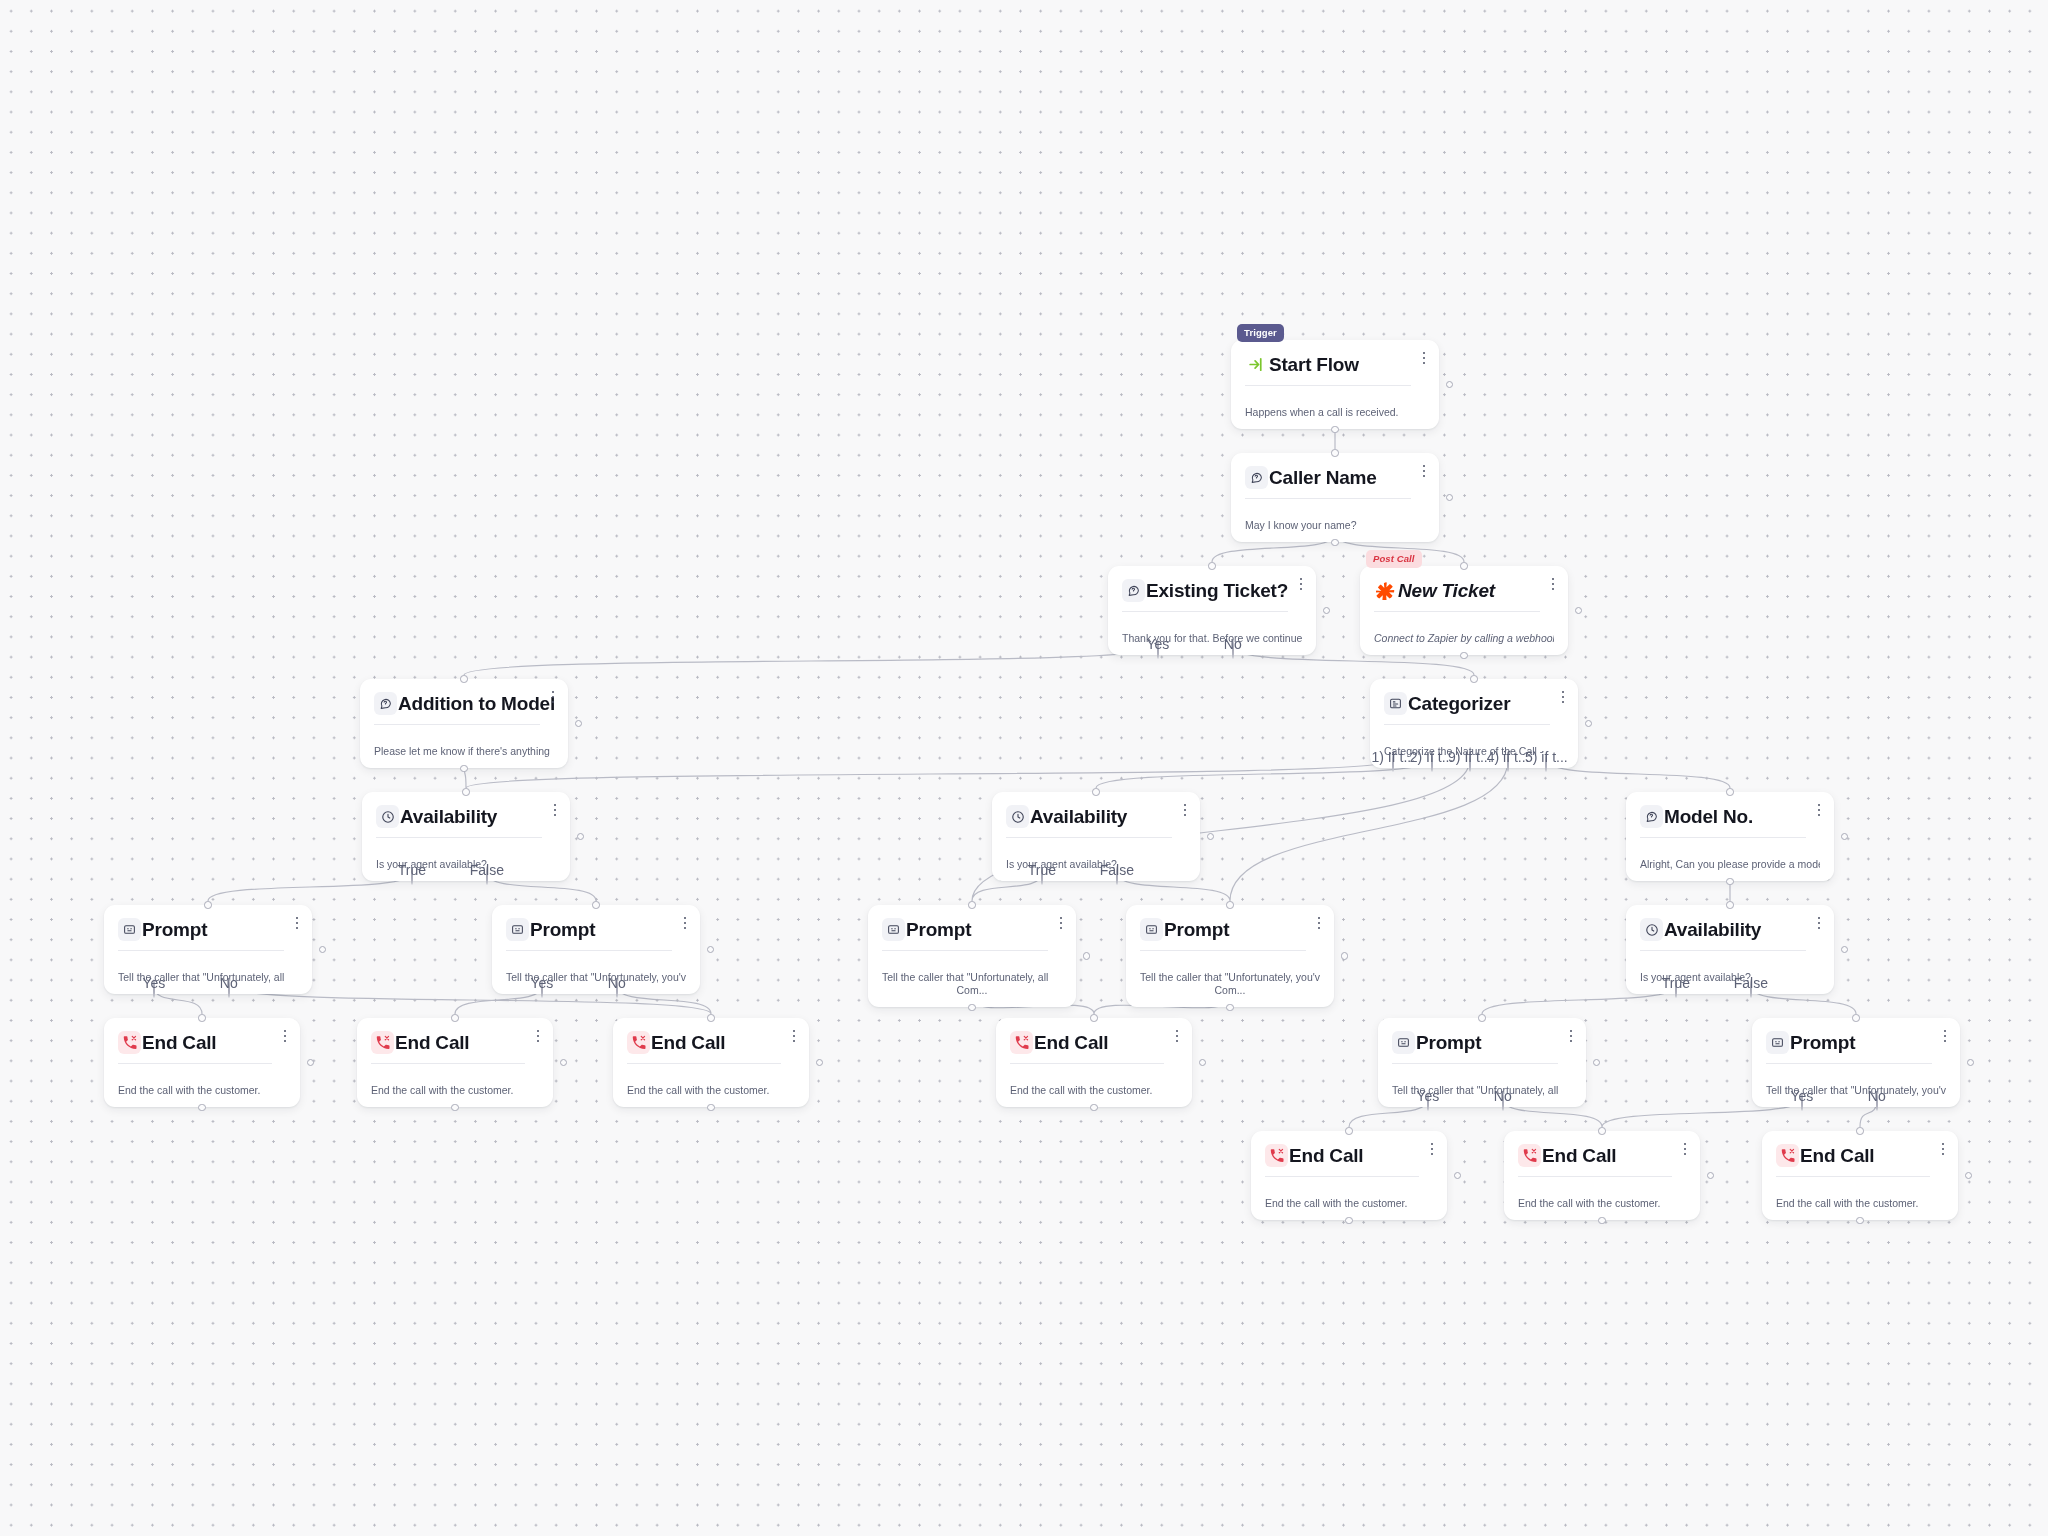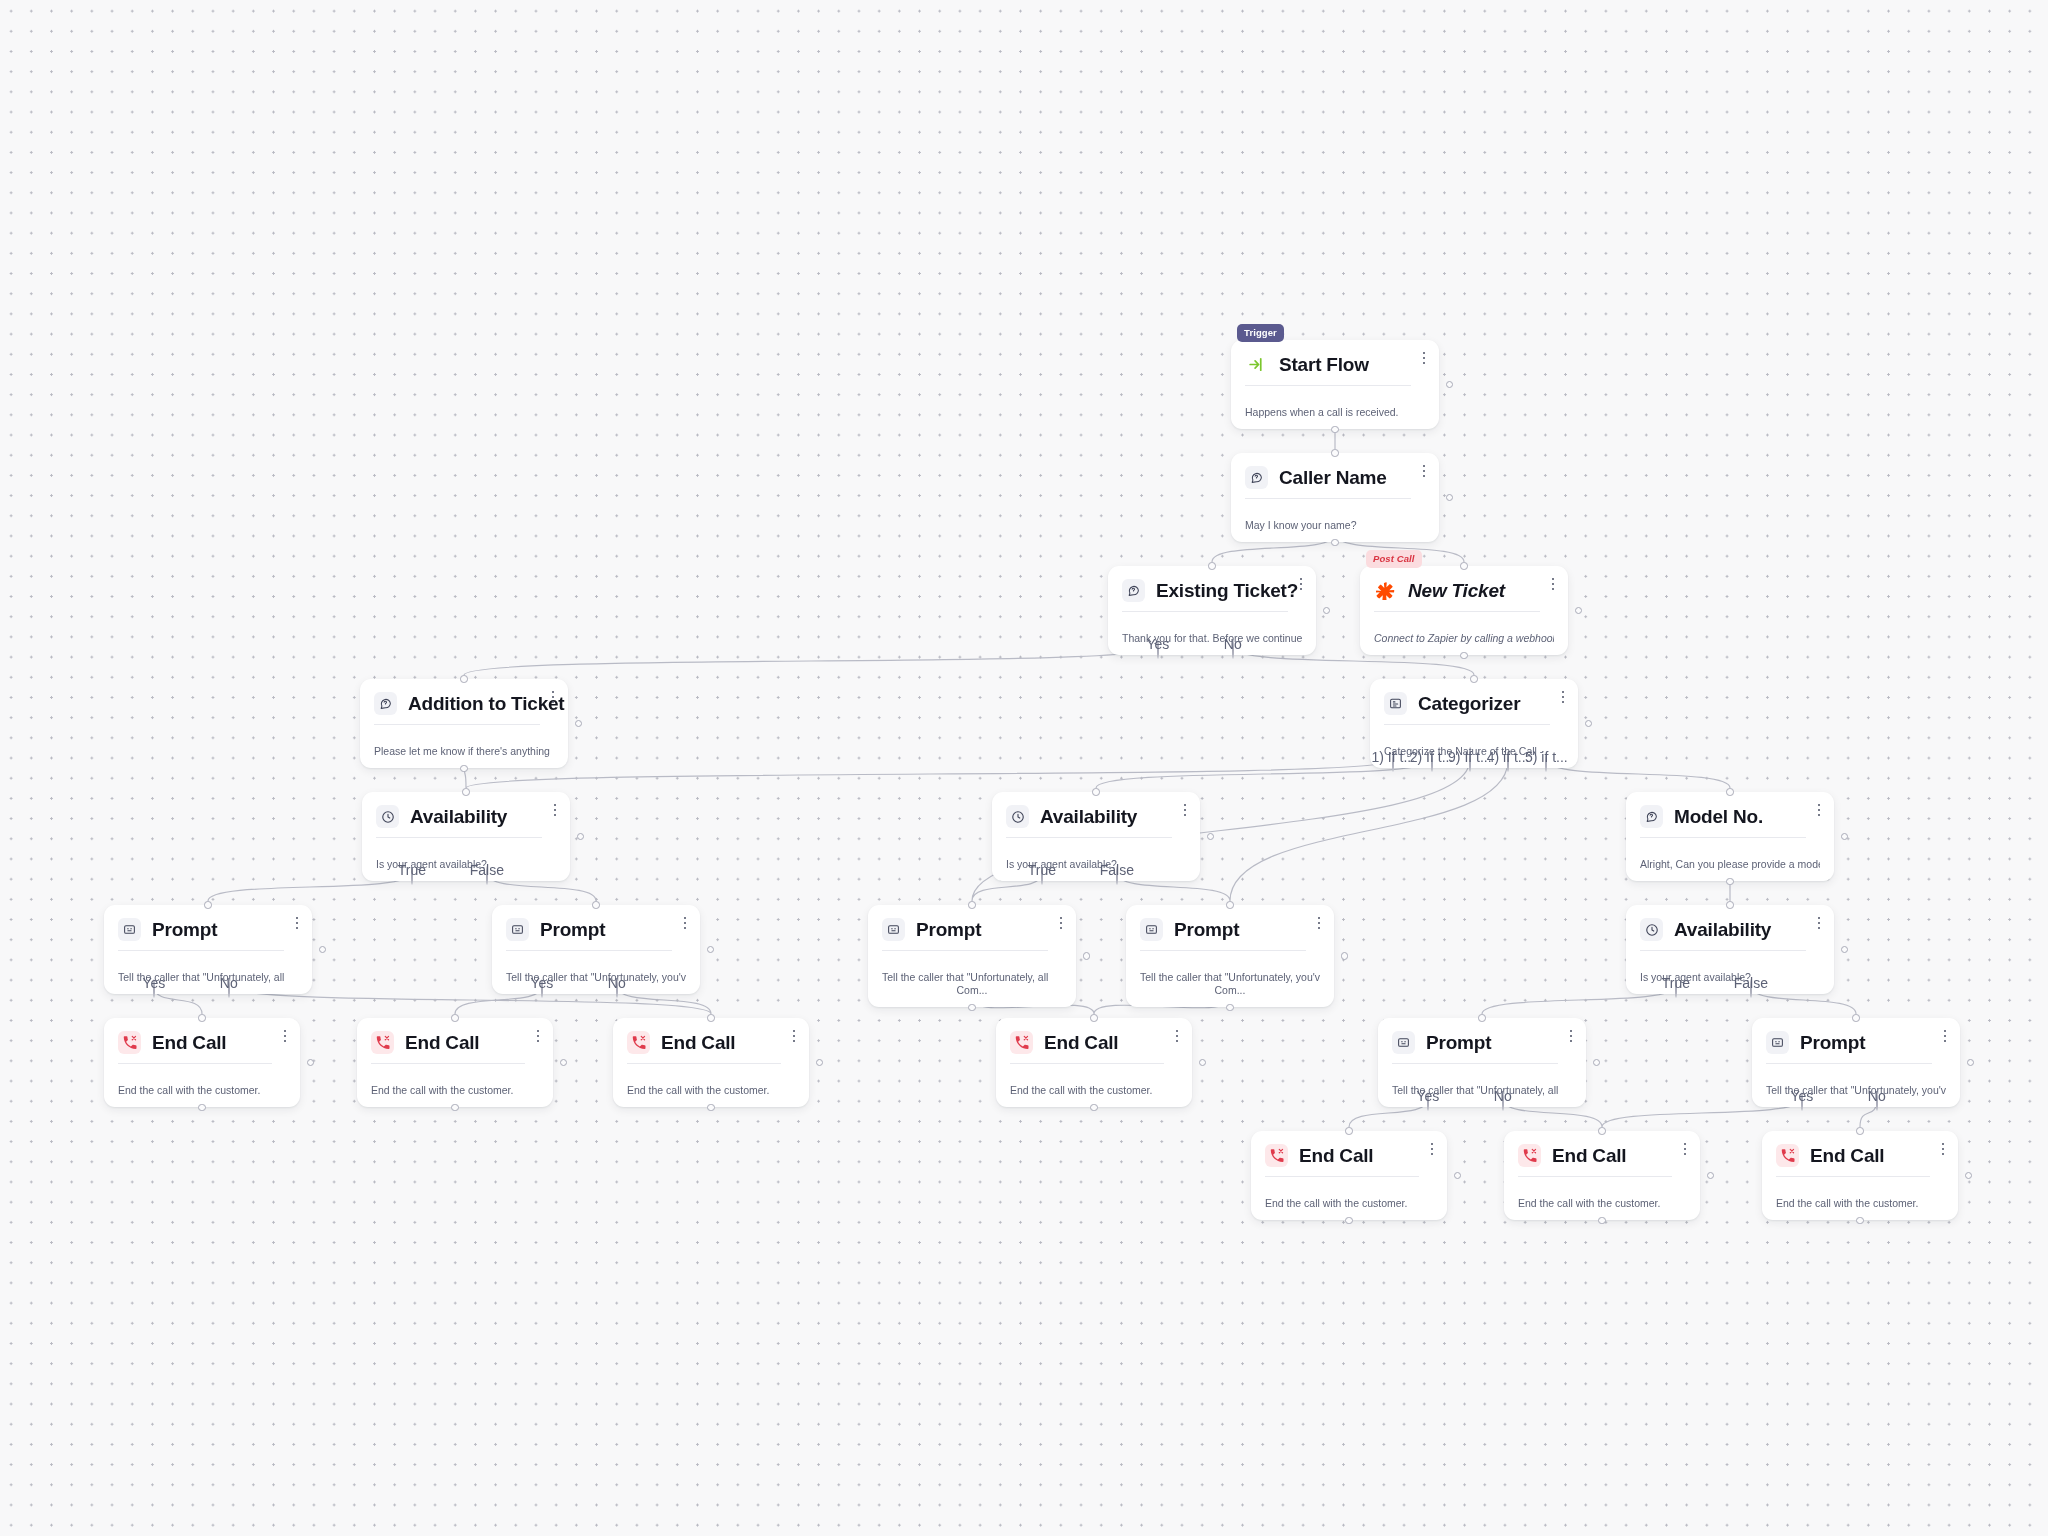--- a/index.html
+++ b/index.html
@@ -18,21 +18,21 @@
   svg.edges path{fill:none;stroke:#b9bbc6;stroke-width:1.2px;}
 
   .node{
     position:absolute;
     background:#ffffff;
     border-radius:11px;
     box-shadow:0 1px 2px rgba(16,24,40,.07),0 3px 10px rgba(16,24,40,.07);
     box-sizing:border-box;
     padding:13px 14px 10px 14px;
   }
-  .node .hdr{display:flex;align-items:center;gap:11px;padding-bottom:9px;border-bottom:1px solid #e8e9ee;margin-right:14px;}
+  .node .hdr{display:flex;align-items:center;gap:1px;padding-bottom:9px;border-bottom:1px solid #e8e9ee;margin-right:14px;}
   .node .title{font-size:19px;font-weight:700;color:#14161f;letter-spacing:-.2px;line-height:22px;white-space:nowrap;}
   .node .desc{font-size:10.5px;color:#5d6276;margin-top:20px;line-height:13px;white-space:nowrap;overflow:hidden;}
   .node .desc .l2{display:block;text-align:center;}
 
   .ico{
     width:23px;height:23px;border-radius:6px;background:#f1f2f6;
     display:flex;align-items:center;justify-content:center;flex:0 0 auto;
   }
   .ico.plain{background:transparent;}
   .ico.red{background:#fde8ea;}
@@ -159,21 +159,21 @@
           <i></i>
           <i></i>
         </div>
         <div class="hdr">
           <span class="ico">
             <svg width="13" height="13" viewBox="0 0 24 24" fill="none" stroke="#3f4458" stroke-width="1.9" stroke-linecap="round" stroke-linejoin="round">
               <path d="M21 11.5a8.4 8.4 0 0 1-9 8.4L4 21l1.3-4.2A8.4 8.4 0 1 1 21 11.5z"></path>
               <path d="M9.5 9.5c.3-1 1.3-1.6 2.4-1.5 1.2.1 2 .9 2 1.9 0 1.5-2.1 1.6-2.1 3"></path>
             </svg>
           </span>
-          <span class="title">Addition to Ticket</span>
+          <span class="title">Addition to Model</span>
         </div>
         <div class="desc">Please let me know if there's anything</div>
         <div class="port t"></div>
         <div class="port r"></div>
         <div class="port b"></div>
       </div>
       <div class="node" style="left: 1370px; top: 679px; width: 208px;">
         <div class="kebab">
           <i></i>
           <i></i>

